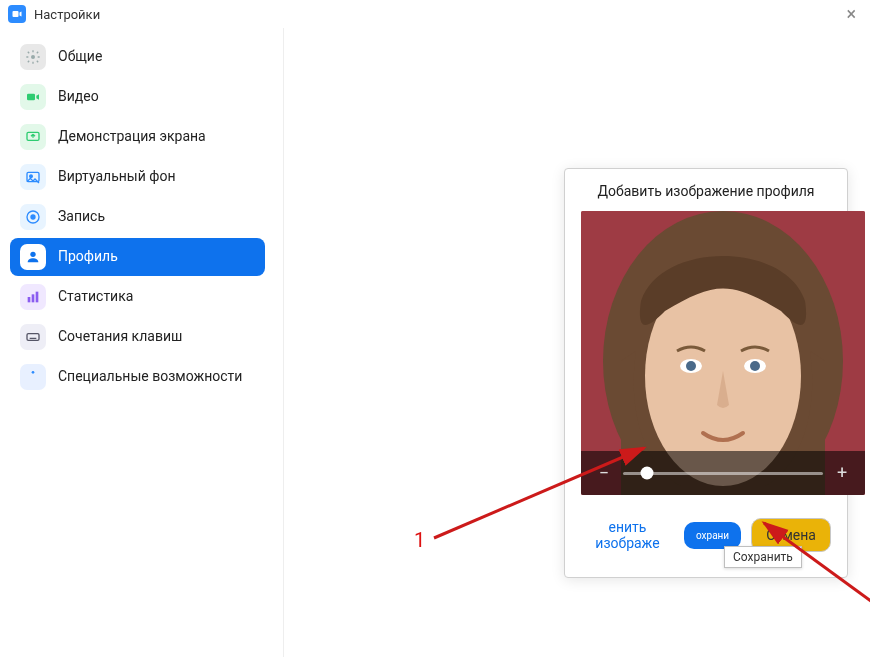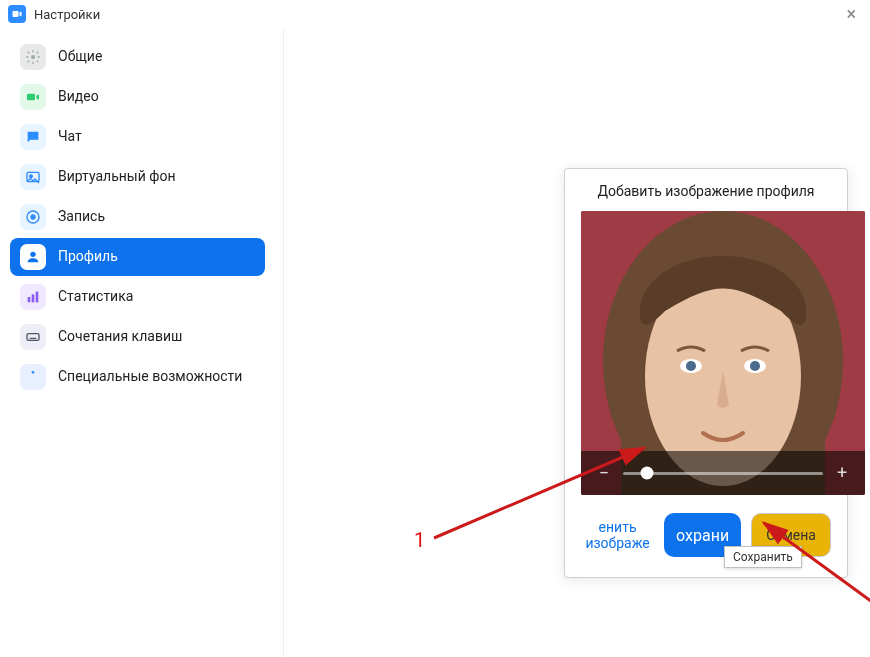--- a/index.html
+++ b/index.html
@@ -28,23 +28,23 @@
   
   .modal { position: absolute; left: 280px; top: 140px; width: 284px; background: #fff; border: 1px solid #d0d0d0; border-radius: 4px; box-shadow: 0 2px 14px rgba(0,0,0,.10); }
   .modal-title { text-align: center; font-size: 14px; color: #222; padding: 14px 10px 12px; }
   .crop-area { margin: 0 16px; width: 284px; height: 284px; background: #b3444d; position: relative; border-radius: 2px; overflow: hidden; }
   .face-wrapper { position: absolute; inset: 0; display: flex; align-items: center; justify-content: center; }
   .face-svg { width: 100%; height: 100%; display: block; }
   .zoom-bar { position: absolute; left: 0; right: 0; bottom: 0; height: 44px; background: rgba(0,0,0,.55); display: flex; align-items: center; padding: 0 16px; gap: 12px; }
   .zoom-bar .minus, .zoom-bar .plus { color: #ddd; font-size: 18px; line-height: 1; cursor: pointer; user-select: none; width: 14px; text-align:center; }
   .zoom-track { flex: 1; height: 3px; background: rgba(255,255,255,.5); position: relative; border-radius: 2px; }
   .zoom-thumb { position: absolute; top: 50%; left: 12%; width: 13px; height: 13px; background: #fff; border-radius: 50%; transform: translate(-50%, -50%); }
-  .modal-actions { display: flex; justify-content: center; gap: 10px; padding: 18px 16px 20px; }
+  .modal-actions { display: flex; align-items: center; justify-content: center; gap: 10px; padding: 18px 16px 20px; }
   .link-btn { color: #0e72ed; font-size: 14px; background: none; border: none; cursor: pointer; padding: 6px 2px; }
-  .primary-btn { background: #0e72ed; color: #fff; border: none; border-radius: 10px; padding: 8px 12px; font-size: 16px; cursor: pointer; }
+  .primary-btn { background: #0e72ed; color: #fff; border: none; border-radius: 10px; padding: 8px 12px; font-size: 10px; cursor: pointer; }
   .ghost-btn { background: #eab308; color: #333; border: 1px solid #c7c7c7; border-radius: 10px; padding: 8px 14px; font-size: 14px; cursor: pointer; }
 
   .tooltip { position: absolute; left: 440px; top: 518px; background: #fff; border: 1px solid #bfbfbf; padding: 3px 8px; font-size: 12px; color: #333; box-shadow: 0 1px 3px rgba(0,0,0,.15); }
 
   
   .annot-num { position: absolute; color: #d11; font-size: 20px; }
   .num1 { left: 130px; top: 500px; }
   .num2 { left: 614px; top: 588px; }
   .arrow { position: absolute; pointer-events: none; }
   .arrow svg { overflow: visible; }
@@ -90,26 +90,27 @@
     <div class="nav-item">
       <div class="ic video">
           <svg width="16" height="16" viewBox="0 0 24 24" fill="#2ecc71">
             <rect x="3" y="7" width="12" height="10" rx="2"></rect>
             <path d="M17 10l4-2v8l-4-2z"></path>
           </svg>
         </div>
       <span class="lbl">Видео</span>
     </div>
     <div class="nav-item">
-      <div class="ic chat">
-          <svg width="16" height="16" viewBox="0 0 24 24" fill="#2d8cff">
-            <path d="M4 4h16v12H8l-4 4z"></path>
-          </svg>
-        </div>
-      <span class="lbl">Чат</span>
+      <div class="ic share">
+          <svg width="16" height="16" viewBox="0 0 24 24" fill="none" stroke="#2ecc71" stroke-width="2">
+            <rect x="3" y="5" width="18" height="12" rx="2"></rect>
+            <path d="M12 13V8m0 0l-3 3m3-3l3 3"></path>
+          </svg>
+        </div>
+      <span class="lbl">Демонстрация экрана</span>
     </div>
     <div class="nav-item">
       <div class="ic vbg">
           <svg width="16" height="16" viewBox="0 0 24 24" fill="none" stroke="#2d8cff" stroke-width="2">
             <rect x="3" y="5" width="18" height="14" rx="2"></rect>
             <circle cx="9" cy="11" r="2" fill="#2d8cff"></circle>
             <path d="M3 19l5-5 4 4 3-3 6 6"></path>
           </svg>
         </div>
       <span class="lbl">Виртуальный фон</span>

